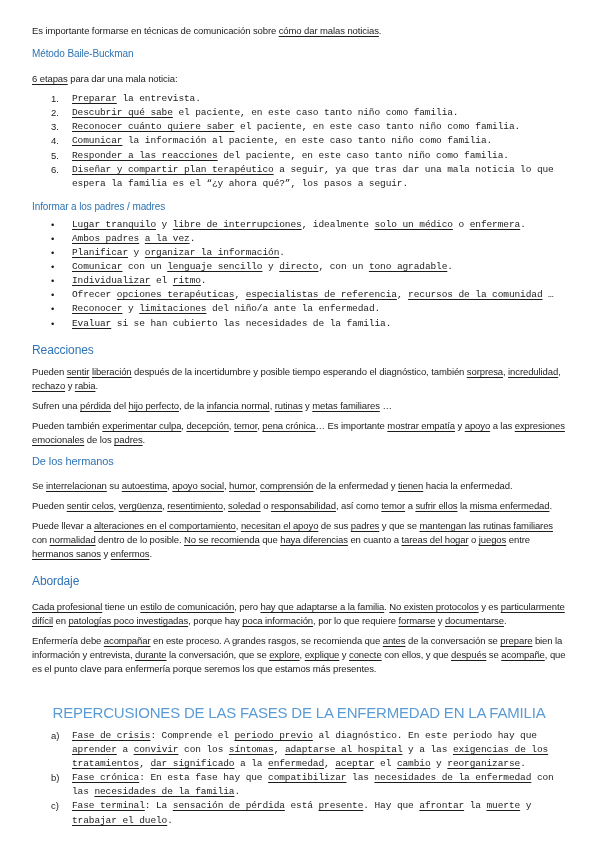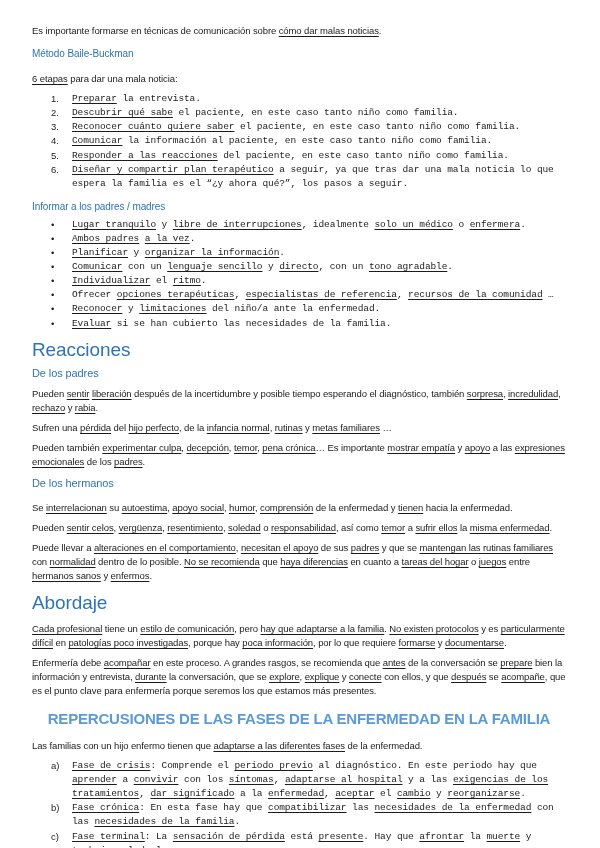--- a/index.html
+++ b/index.html
@@ -9,26 +9,26 @@
   body{
     width:600px;height:848px;overflow:hidden;background:var(--bg);
     font-family:"Liberation Sans","DejaVu Sans",sans-serif;
     color:var(--body);
   }
   .page{padding:24px 34px 0 32px;}
   p.body-p{margin:6px 0 0;font-size:9.5px;line-height:14.1px;letter-spacing:-0.1px;}
   p.tight{margin-top:10px;}
   .u{text-decoration:underline;text-underline-offset:1.6px;text-decoration-thickness:0.8px;}
   h1,h2,h3{font-weight:400;margin:0;letter-spacing:-0.1px;color:var(--heading);}
-  .h-sect{font-size:19px;line-height:18px;margin-top:10px;}   
+  .h-sect{font-size:12px;line-height:18px;margin-top:10px;}   
   .h-sub{font-size:10px;line-height:17px;margin-top:7px;}   
   .h-min{font-size:11px;line-height:15px;margin-top:7px;}     
   .doc-title{
-    font-size:15px;line-height:20px;margin-top:11px;
-    color:var(--title);text-align:center;font-weight:700;letter-spacing:-0.2px;
+    font-size:15px;line-height:20px;margin-top:27px;
+    color:var(--title);text-align:center;font-weight:400;letter-spacing:-0.2px;
   }
   .list{margin:6px 0 0 19px;}
   .li{display:flex;font-size:9.5px;line-height:14.1px;letter-spacing:-0.1px;}
   .marker{flex:0 0 21px;}
   .li-text{flex:1;font-family:Liberation Mono, monospace;}
 </style>
 </head>
 <body>
 
 <div class="page">
@@ -96,36 +96,34 @@
         <span class="li-text"><span class="u">Reconocer</span><span> y </span><span class="u">limitaciones</span><span> del niño/a ante la enfermedad.</span></span>
       </div>
     <div class="li">
         <span class="marker">•</span>
         <span class="li-text"><span class="u">Evaluar</span><span> si se han cubierto las necesidades de la familia.</span></span>
       </div>
   </div>
 
   <h1 class="h-sect">Reacciones</h1>
 
-  <h3 class="h-min">De los padres</h3>
   <p class="body-p"><span>Pueden </span><span class="u">sentir</span><span> </span><span class="u">liberación</span><span> después de la incertidumbre y posible tiempo esperando el diagnóstico, también </span><span class="u">sorpresa</span><span>, </span><span class="u">incredulidad</span><span>, </span><span class="u">rechazo</span><span> y </span><span class="u">rabia</span><span>.</span></p>
   <p class="body-p"><span>Sufren una </span><span class="u">pérdida</span><span> del </span><span class="u">hijo perfecto</span><span>, de la </span><span class="u">infancia normal</span><span>, </span><span class="u">rutinas</span><span> y </span><span class="u">metas familiares</span><span> …</span></p>
   <p class="body-p"><span>Pueden también </span><span class="u">experimentar culpa</span><span>, </span><span class="u">decepción</span><span>, </span><span class="u">temor</span><span>, </span><span class="u">pena crónica</span><span>… Es importante </span><span class="u">mostrar empatía</span><span> y </span><span class="u">apoyo</span><span> a las </span><span class="u">expresiones emocionales</span><span> de los </span><span class="u">padres</span><span>.</span></p>
 
   <h3 class="h-min">De los hermanos</h3>
   <p class="body-p tight"><span>Se </span><span class="u">interrelacionan</span><span> su </span><span class="u">autoestima</span><span>, </span><span class="u">apoyo social</span><span>, </span><span class="u">humor</span><span>, </span><span class="u">comprensión</span><span> de la enfermedad y </span><span class="u">tienen</span><span> hacia la enfermedad.</span></p>
   <p class="body-p"><span>Pueden </span><span class="u">sentir celos</span><span>, </span><span class="u">vergüenza</span><span>, </span><span class="u">resentimiento</span><span>, </span><span class="u">soledad</span><span> o </span><span class="u">responsabilidad</span><span>, así como </span><span class="u">temor</span><span> a </span><span class="u">sufrir ellos</span><span> la </span><span class="u">misma enfermedad</span><span>.</span></p>
   <p class="body-p"><span>Puede llevar a </span><span class="u">alteraciones en el comportamiento</span><span>, </span><span class="u">necesitan el apoyo</span><span> de sus </span><span class="u">padres</span><span> y que se </span><span class="u">mantengan las rutinas familiares</span><span> con </span><span class="u">normalidad</span><span> dentro de lo posible. </span><span class="u">No se recomienda</span><span> que </span><span class="u">haya diferencias</span><span> en cuanto a </span><span class="u">tareas del hogar</span><span> o </span><span class="u">juegos</span><span> entre </span><span class="u">hermanos sanos</span><span> y </span><span class="u">enfermos</span><span>.</span></p>
 
   <h1 class="h-sect">Abordaje</h1>
   <p class="body-p tight"><span class="u">Cada profesional</span><span> tiene un </span><span class="u">estilo de comunicación</span><span>, pero </span><span class="u">hay que adaptarse a la familia</span><span>. </span><span class="u">No existen protocolos</span><span> y es </span><span class="u">particularmente difícil</span><span> en </span><span class="u">patologías poco investigadas</span><span>, porque hay </span><span class="u">poca información</span><span>, por lo que requiere </span><span class="u">formarse</span><span> y </span><span class="u">documentarse</span><span>.</span></p>
   <p class="body-p"><span>Enfermería debe </span><span class="u">acompañar</span><span> en este proceso. A grandes rasgos, se recomienda que </span><span class="u">antes</span><span> de la conversación se </span><span class="u">prepare</span><span> bien la información y entrevista, </span><span class="u">durante</span><span> la conversación, que se </span><span class="u">explore</span><span>, </span><span class="u">explique</span><span> y </span><span class="u">conecte</span><span> con ellos, y que </span><span class="u">después</span><span> se </span><span class="u">acompañe</span><span>, que es el punto clave para enfermería porque seremos los que estamos más presentes.</span></p>
 
   <div class="doc-title">REPERCUSIONES DE LAS FASES DE LA ENFERMEDAD EN LA FAMILIA</div>
-  <p class="body-p tight"><span>Las familias con un hijo enfermo tienen que </span><span class="u">adaptarse a las diferentes fases</span><span> de la enfermedad.</span></p>
 
   <div class="list">
     <div class="li">
         <span class="marker">a)</span>
         <span class="li-text"><span class="u">Fase de crisis</span><span>: Comprende el </span><span class="u">periodo previo</span><span> al diagnóstico. En este periodo hay que </span><span class="u">aprender</span><span> a </span><span class="u">convivir</span><span> con los </span><span class="u">síntomas</span><span>, </span><span class="u">adaptarse al hospital</span><span> y a las </span><span class="u">exigencias de los tratamientos</span><span>, </span><span class="u">dar significado</span><span> a la </span><span class="u">enfermedad</span><span>, </span><span class="u">aceptar</span><span> el </span><span class="u">cambio</span><span> y </span><span class="u">reorganizarse</span><span>.</span></span>
       </div>
     <div class="li">
         <span class="marker">b)</span>
         <span class="li-text"><span class="u">Fase crónica</span><span>: En esta fase hay que </span><span class="u">compatibilizar</span><span> las </span><span class="u">necesidades de la enfermedad</span><span> con las </span><span class="u">necesidades de la familia</span><span>.</span></span>
       </div>

